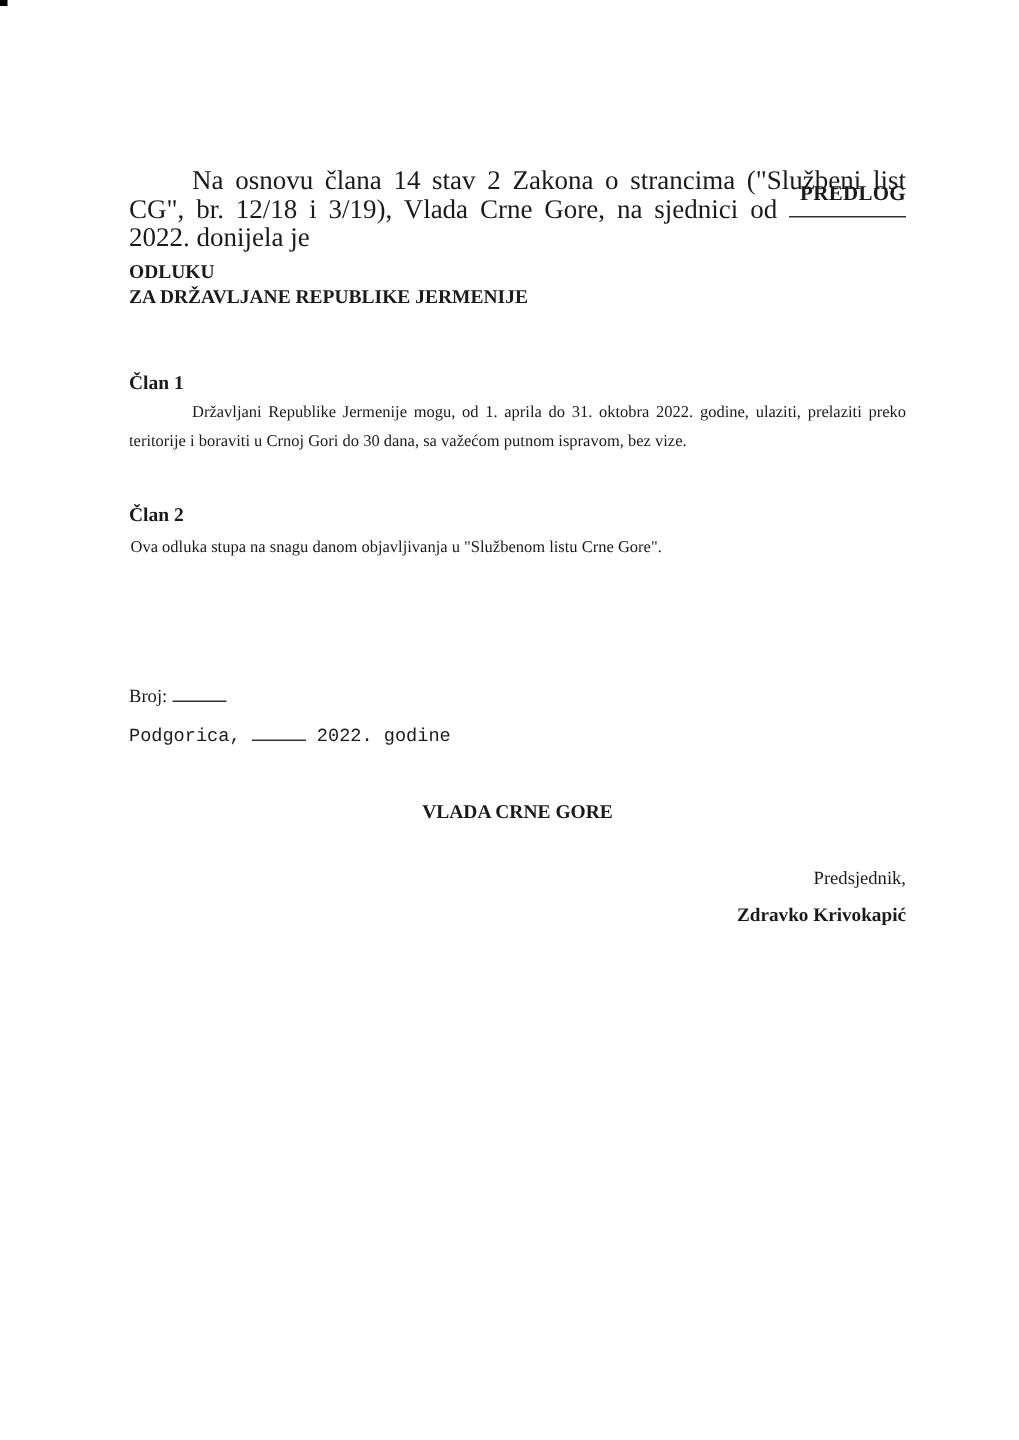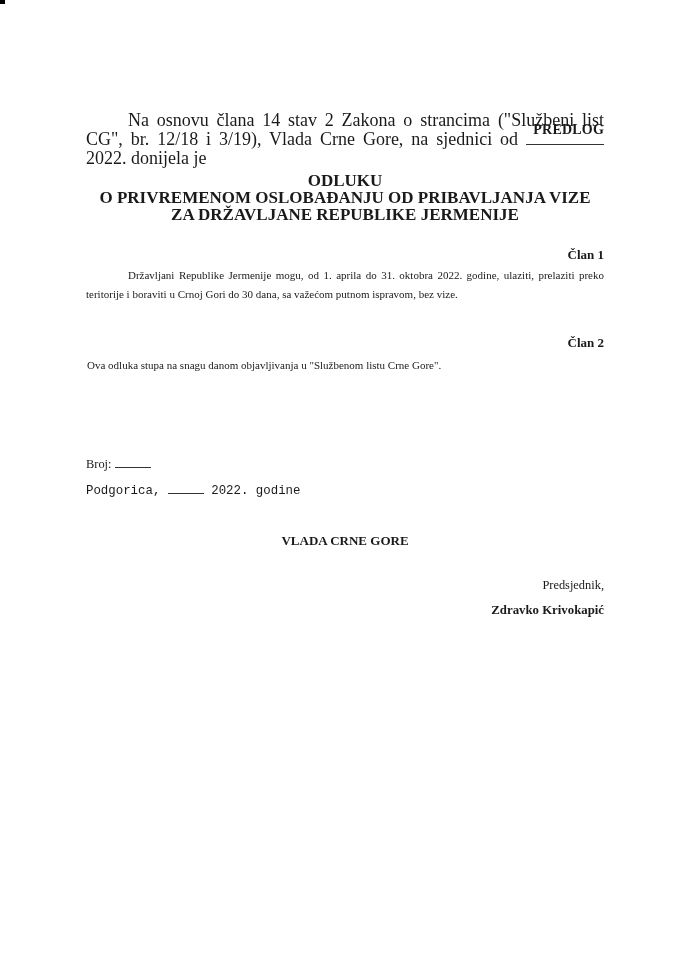--- a/index.html
+++ b/index.html
@@ -50,29 +50,29 @@
     .blank {
       display: inline-block;
       border-bottom: 1px solid #333;
       height: 11px;
       vertical-align: baseline;
     }
     .title-block {
       top: 172px;
       left: 0;
       width: 518px;
-      text-align: center;
+      text-align: left;
       font-weight: bold;
-      font-size: 17px;
+      font-size: 13px;
       line-height: 17px;
     }
     .article-heading {
       left: 0;
       width: 518px;
-      text-align: right;
+      text-align: left;
       font-weight: bold;
       font-size: 13px;
     }
     .article-body {
       left: 0;
       width: 518px;
       font-size: 11px;
       line-height: 19px;
       text-align: justify;
       text-indent: 42px;
@@ -117,21 +117,20 @@
   <div class="abs predlog">PREDLOG</div>
 
   <div class="abs preamble">
     <span>Na osnovu člana 14 stav 2 Zakona o strancima ("Službeni list CG", br. 12/18 i 3/19), Vlada Crne Gore, na sjednici od</span>
     <span class="blank" style="width:78px;"></span>
     <span>2022. donijela je</span>
   </div>
 
   <div class="abs title-block">
     <div>ODLUKU</div>
-    <div>O PRIVREMENOM OSLOBAĐANJU OD PRIBAVLJANJA VIZE</div>
     <div>ZA DRŽAVLJANE REPUBLIKE JERMENIJE</div>
   </div>
 
   <div class="abs article-heading" style="top:247px;">Član 1</div>
   <div class="abs article-body" style="top:266px;">Državljani Republike Jermenije mogu, od 1. aprila do 31. oktobra 2022. godine, ulaziti, prelaziti preko teritorije i boraviti u Crnoj Gori do 30 dana, sa važećom putnom ispravom, bez vize.</div>
 
   <div class="abs article-heading" style="top:335px;">Član 2</div>
   <div class="abs article-body article-2-body" style="top:356px;">Ova odluka stupa na snagu danom objavljivanja u "Službenom listu Crne Gore".</div>
 
   <div class="abs plain" style="top:456px;">

